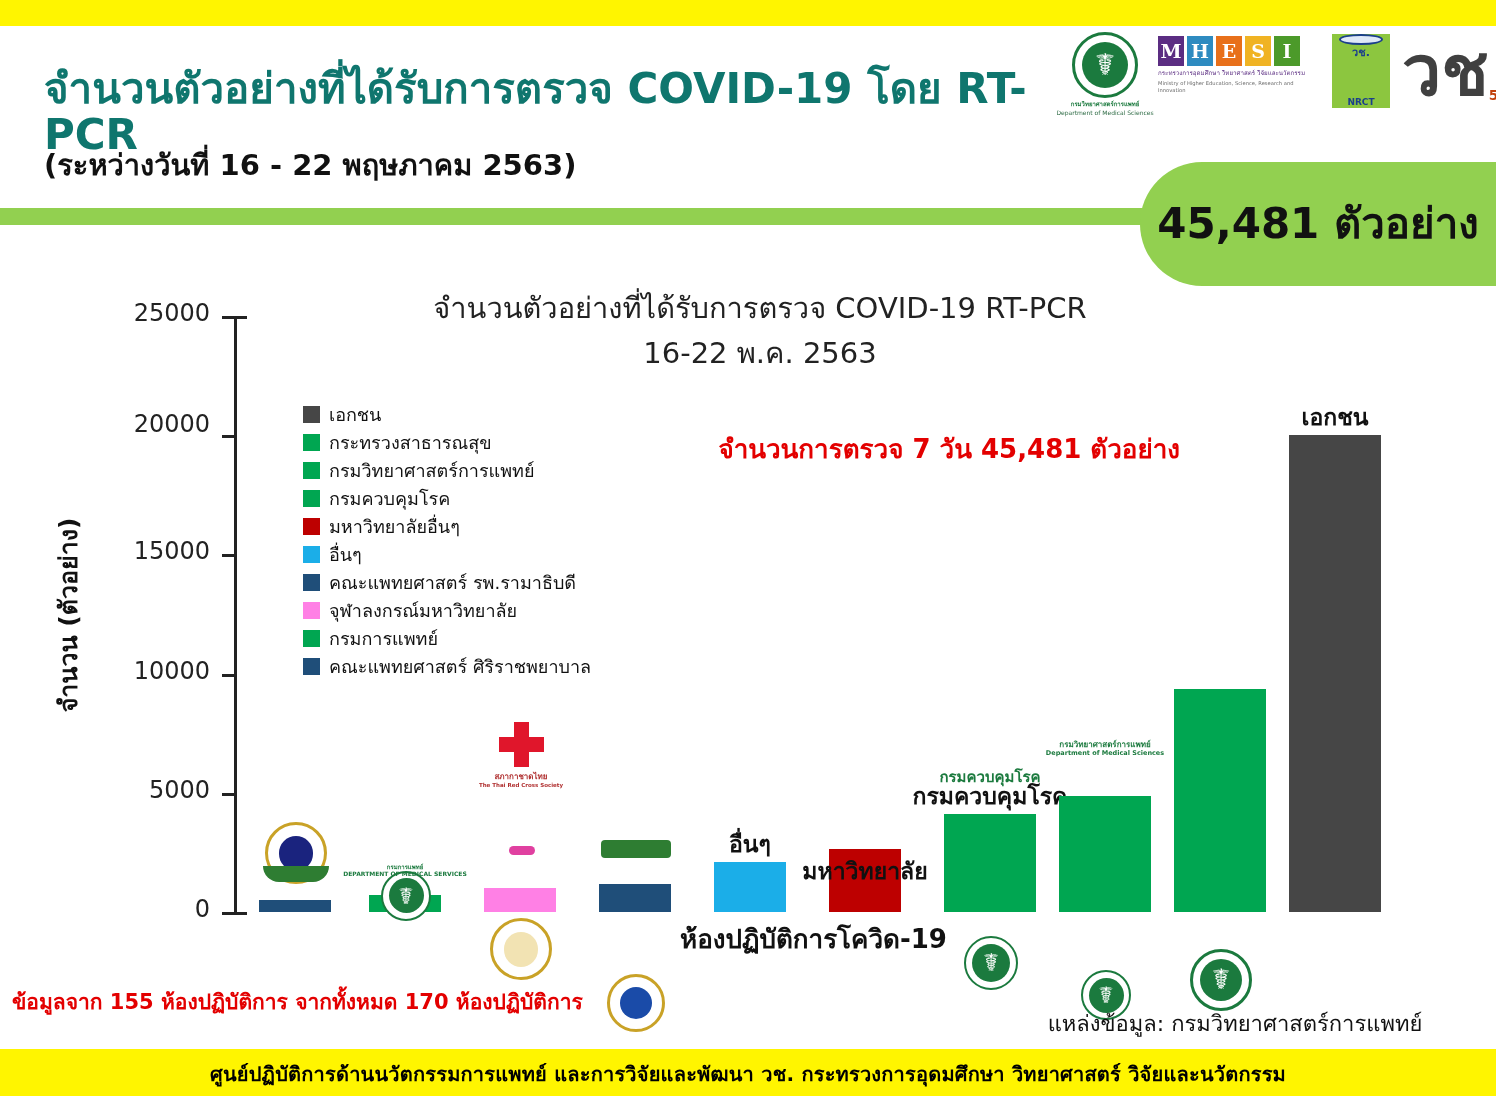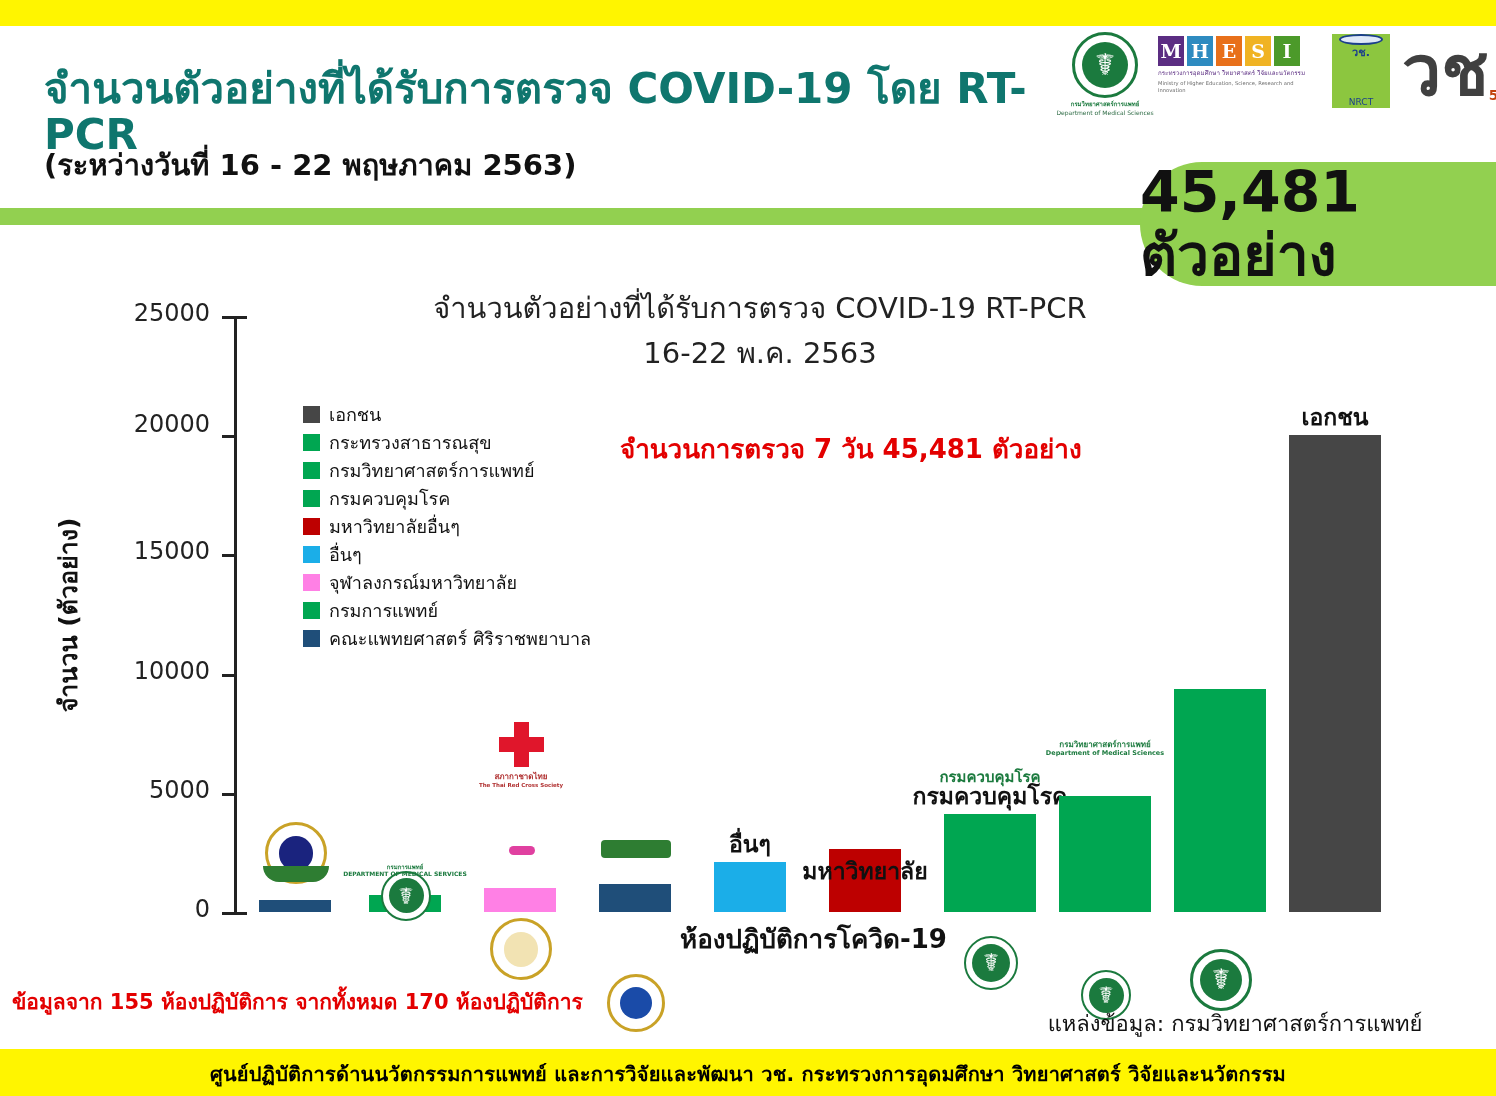--- a/index.html
+++ b/index.html
@@ -52,44 +52,44 @@
     color:#fff;font-weight:bold;font-size:19px;font-family:"DejaVu Serif","Liberation Serif",serif;
   }
   .mhesi-cap{font-size:6.2px;color:#5B2D82;text-align:left;line-height:1.3;margin-top:3px;}
   .mhesi-cap2{font-size:5.2px;color:#6b6b6b;}
   .nrct-box{
     width:58px;height:74px;background:#8CC63F;display:flex;flex-direction:column;
     align-items:center;justify-content:center;
   }
   .nrct-circ{width:40px;height:40px;border-radius:50%;border:2px solid #1b3f8b;background:#dfe9f7;}
   .nrct-t1{font-size:11px;font-weight:bold;color:#1b3f8b;line-height:1;margin-top:2px;}
-  .nrct-t2{font-size:9px;font-weight:normal;color:#1b3f8b;line-height:1.1;margin-top:40px;}
+  .nrct-t2{font-size:9px;font-weight:bold;color:#1b3f8b;line-height:1.1;margin-top:40px;}
   .wch{
     font-size:70px;color:#404040;font-weight:bold;line-height:.9;
     font-family:"DejaVu Sans","Liberation Sans",sans-serif;
   }
   .wch-5g{font-size:14px;color:#c2410c;font-weight:bold;}
 
   
   .badge{
     position:absolute;left:1140px;top:162px;width:356px;height:124px;
     background:#92D050;border-radius:62px 0 0 62px;
     display:flex;flex-direction:column;align-items:center;justify-content:center;
   }
   .badge-l1{font-size:28px;font-weight:bold;color:#111;line-height:1.15;}
-  .badge-l2{font-size:57px;font-weight:bold;color:#111;line-height:1.1;}
+  .badge-l2{font-size:42px;font-weight:bold;color:#111;line-height:1.1;}
 
   
   .chart-title{
     position:absolute;left:380px;top:286px;width:760px;text-align:center;
     font-size:29px;color:#222;line-height:1.55;
   }
   .chart-note{
     position:absolute;left:620px;top:428px;width:560px;
-    font-size:26px;font-weight:bold;color:#E30000;
+    font-size:26px;font-weight:bold;color:#E30000;text-align:right;
   }
 
   .ylabel{
     position:absolute;left:-62px;top:595px;width:260px;text-align:center;
     transform:rotate(-90deg);transform-origin:center center;
     font-size:25px;font-weight:bold;color:#111;
   }
   .ytick{
     position:absolute;width:110px;text-align:right;font-size:24px;color:#222;
   }
@@ -227,20 +227,24 @@
       <span class="leg-sw" style="background: rgb(0, 166, 81);"></span>
       <span class="leg-tx">กรมควบคุมโรค</span>
     </div>
     <div class="leg-row">
       <span class="leg-sw" style="background: rgb(189, 0, 0);"></span>
       <span class="leg-tx">มหาวิทยาลัยอื่นๆ</span>
     </div>
     <div class="leg-row">
       <span class="leg-sw" style="background: rgb(27, 174, 232);"></span>
       <span class="leg-tx">อื่นๆ</span>
+    </div>
+    <div class="leg-row">
+      <span class="leg-sw" style="background: rgb(31, 78, 121);"></span>
+      <span class="leg-tx">คณะแพทยศาสตร์ รพ.รามาธิบดี</span>
     </div>
     <div class="leg-row">
       <span class="leg-sw" style="background: rgb(255, 128, 229);"></span>
       <span class="leg-tx">จุฬาลงกรณ์มหาวิทยาลัย</span>
     </div>
     <div class="leg-row">
       <span class="leg-sw" style="background: rgb(0, 166, 81);"></span>
       <span class="leg-tx">กรมการแพทย์</span>
     </div>
     <div class="leg-row">

